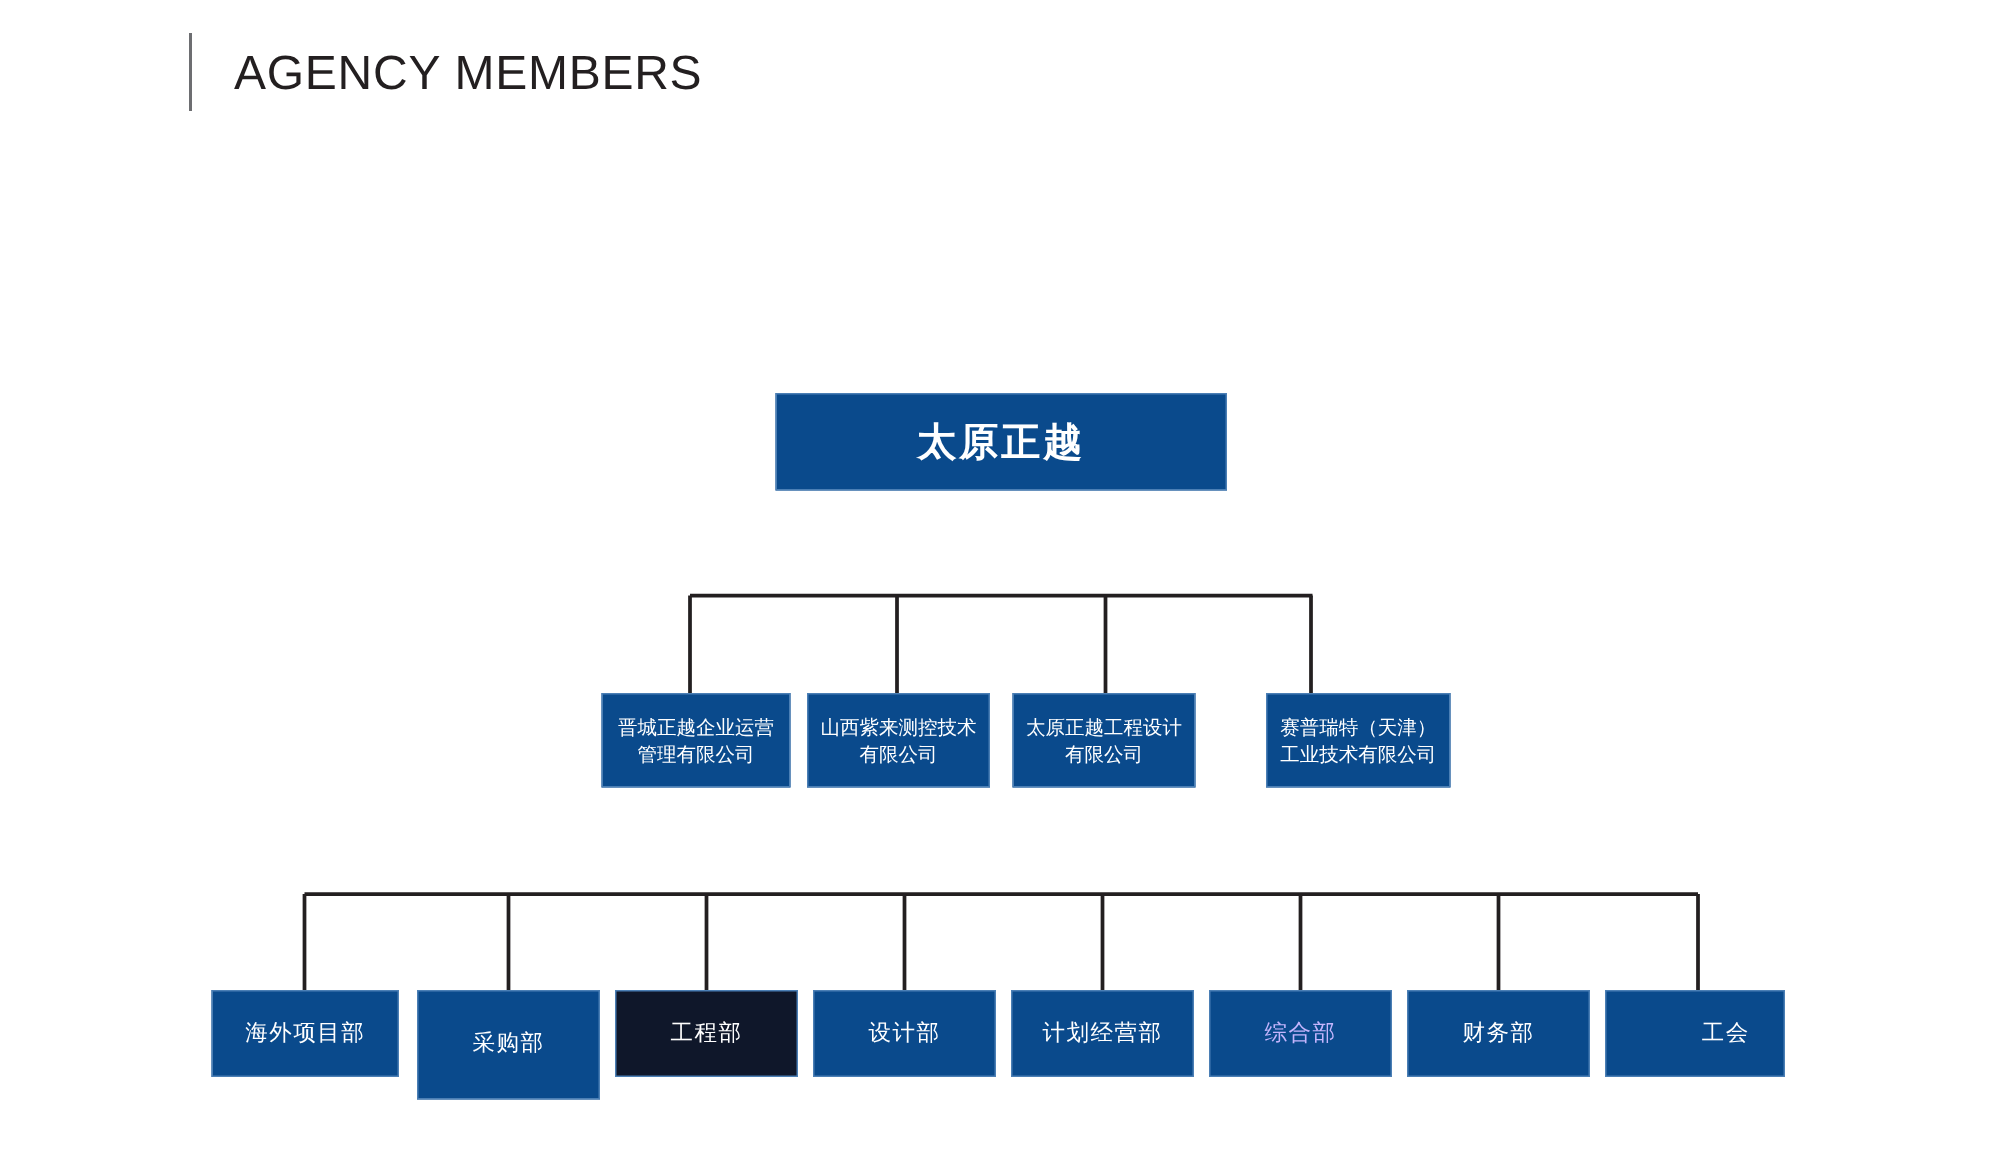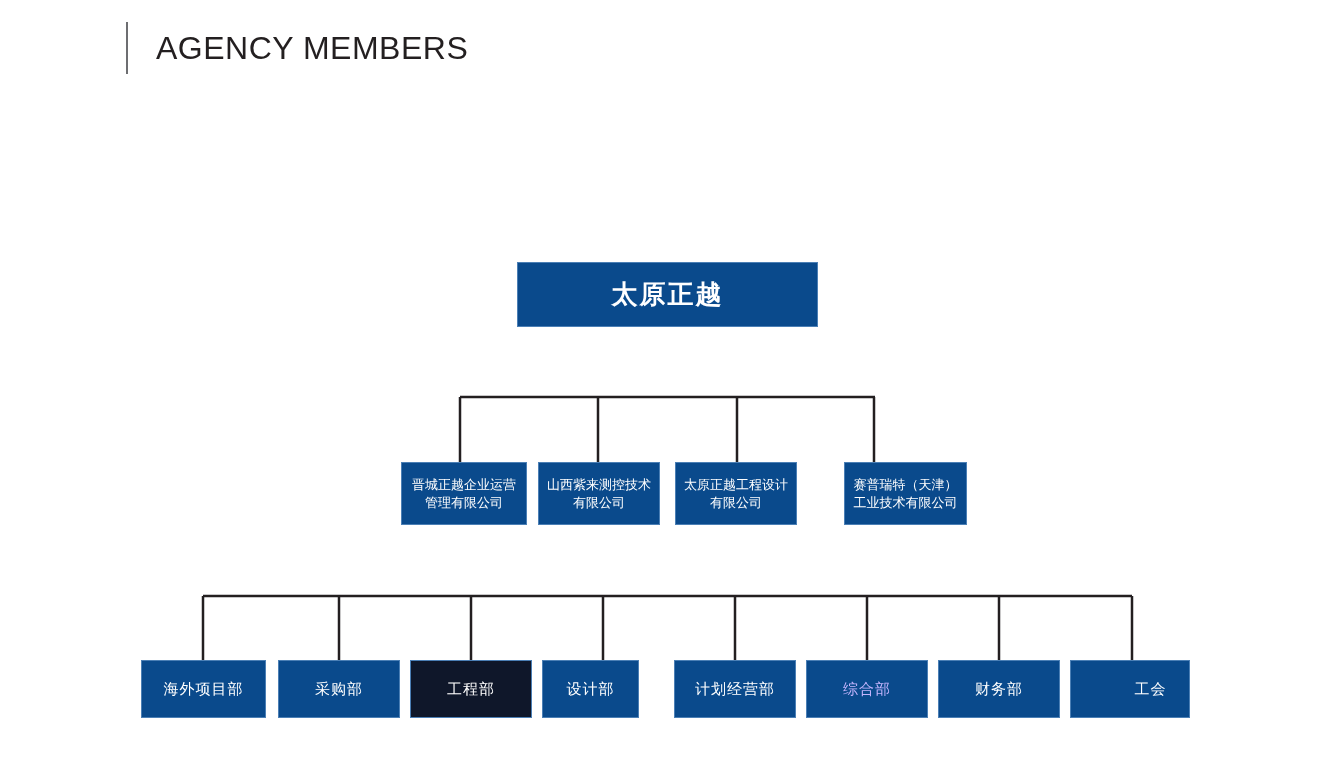--- a/index.html
+++ b/index.html
@@ -135,27 +135,27 @@
       </div>
       <div class="node sub" style="left: 675px; top: 462px; width: 122px; height: 63px; background: rgb(10, 74, 140); border-color: rgb(75, 127, 181); color: rgb(255, 255, 255);">
         <span class="node-label">太原正越工程设计有限公司</span>
       </div>
       <div class="node sub" style="left: 812px; top: 462px; width: 123px; height: 63px; background: rgb(10, 74, 140); border-color: rgb(75, 127, 181); color: rgb(255, 255, 255); margin-left: 32px;">
         <span class="node-label">赛普瑞特（天津）工业技术有限公司</span>
       </div>
       <div class="node dept" style="left: 141px; top: 660px; width: 125px; height: 58px; background: rgb(10, 74, 140); border-color: rgb(75, 127, 181); color: rgb(255, 255, 255);">
         <span class="node-label">海外项目部</span>
       </div>
-      <div class="node dept" style="left: 278px; top: 660px; width: 122px; height: 58px; background: rgb(10, 74, 140); border-color: rgb(75, 127, 181); color: rgb(255, 255, 255);">
+      <div class="node dept" style="left: 278px; top: 660px; width: 122px; height: 73px; background: rgb(10, 74, 140); border-color: rgb(75, 127, 181); color: rgb(255, 255, 255);">
         <span class="node-label">采购部</span>
       </div>
       <div class="node dept" style="left: 410px; top: 660px; width: 122px; height: 58px; background: #0f172a; border-color: rgb(75, 127, 181); color: rgb(255, 255, 255);">
         <span class="node-label">工程部</span>
       </div>
-      <div class="node dept" style="left: 542px; top: 660px; width: 97px; height: 58px; background: rgb(10, 74, 140); border-color: rgb(75, 127, 181); color: rgb(255, 255, 255);">
+      <div class="node dept" style="left: 542px; top: 660px; width: 122px; height: 58px; background: rgb(10, 74, 140); border-color: rgb(75, 127, 181); color: rgb(255, 255, 255);">
         <span class="node-label">设计部</span>
       </div>
       <div class="node dept" style="left: 674px; top: 660px; width: 122px; height: 58px; background: rgb(10, 74, 140); border-color: rgb(75, 127, 181); color: rgb(255, 255, 255); justify-content: center;">
         <span class="node-label">计划经营部</span>
       </div>
       <div class="node dept" style="left: 806px; top: 660px; width: 122px; height: 58px; background: rgb(10, 74, 140); border-color: rgb(75, 127, 181); color: #c4b5fd;">
         <span class="node-label">综合部</span>
       </div>
       <div class="node dept" style="left: 938px; top: 660px; width: 122px; height: 58px; background: rgb(10, 74, 140); border-color: rgb(75, 127, 181); color: rgb(255, 255, 255);">
         <span class="node-label">财务部</span>

